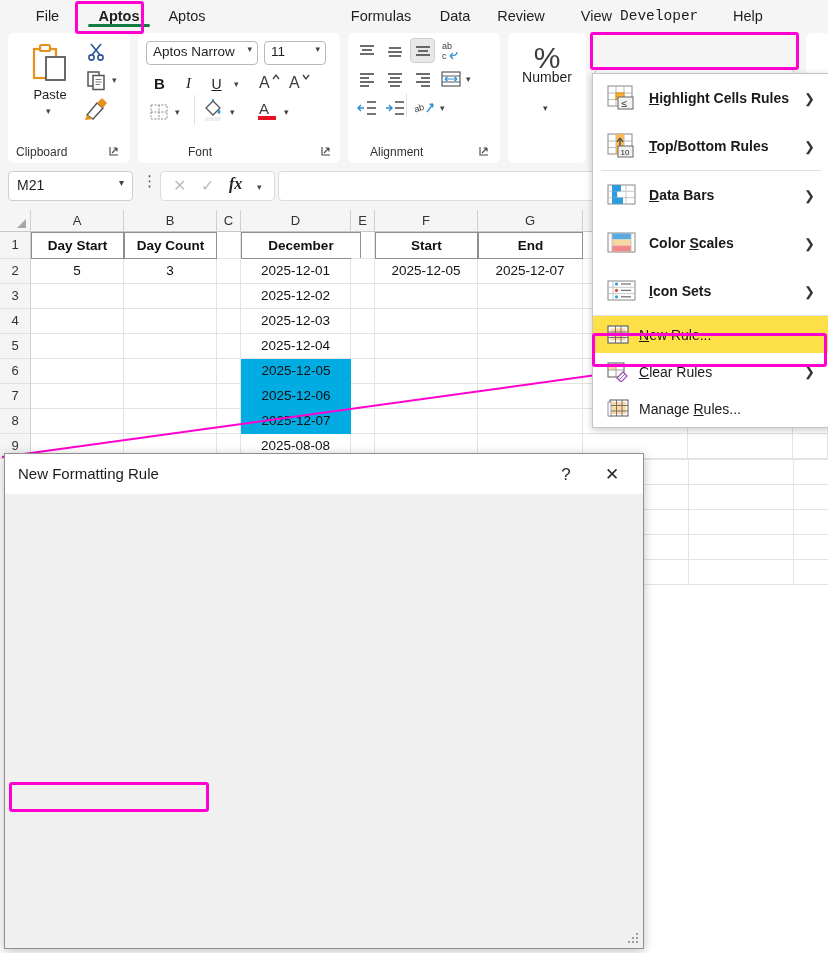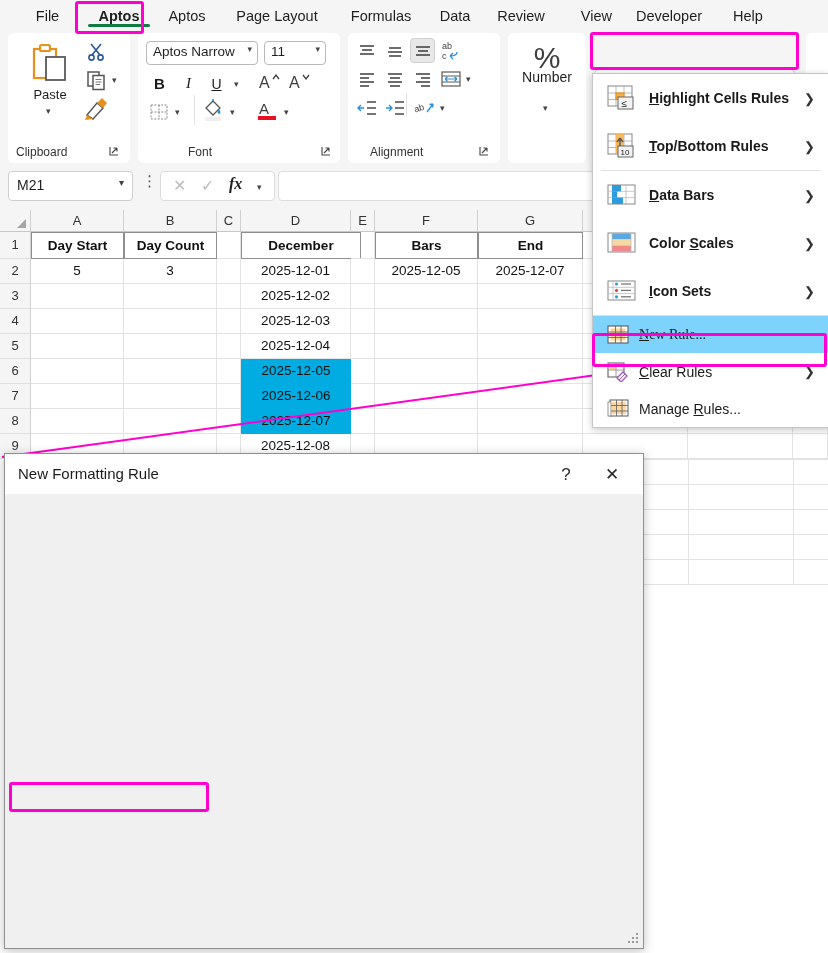--- a/index.html
+++ b/index.html
@@ -68,21 +68,21 @@
   .cfmenu{position:absolute;left:592px;top:73px;width:236px;background:#fff;
           border:1px solid #c6c6c6;box-shadow:0 2px 7px rgba(0,0,0,.22);}
   .mi{position:relative;height:48px;display:flex;align-items:center;box-sizing:border-box;}
   .mi.small{height:36px;}
   .mi .mico{position:absolute;left:14px;top:50%;transform:translateY(-50%);width:30px;height:26px;}
   .mi.small .mico{left:14px;width:22px;height:20px;}
   .mi .mlbl{position:absolute;left:56px;font-size:14px;color:#1a1a1a;font-weight:bold;}
   .mi.small .mlbl{left:46px;font-weight:normal;}
   .mi .arrow{position:absolute;right:14px;font-size:13px;color:#333;}
   .mdiv{height:1px;background:#e0e0e0;margin:0 8px;}
-  .mi.hov{background:#7dd3fc;font-family:Liberation Serif, serif;}
+  .mi.hov{background:#fde047;}
 
   
   .annot{position:absolute;left:0;top:0;width:828px;height:953px;pointer-events:none;}
 
   
   .dlg{position:absolute;left:4px;top:453px;width:640px;height:496px;background:#f0f0f0;
        border:1px solid #8f8f8f;box-sizing:border-box;box-shadow:0 2px 10px rgba(0,0,0,.25);}
   .dlg .tbar{position:absolute;left:0;top:0;right:0;height:40px;background:#ffffff;}
   .dlg .dtitle{position:absolute;left:13px;top:11px;font-size:15px;color:#1b1b1b;}
   .dlg .qbtn{position:absolute;top:8px;right:62px;width:30px;height:26px;text-align:center;
@@ -91,26 +91,25 @@
              line-height:26px;font-size:17px;color:#2b2b2b;}
   .grip{position:absolute;right:3px;bottom:3px;width:12px;height:12px;}
 </style>
 </head>
 <body>
 
 <div class="tabbar">
   <div class="tab" style="left:14px;width:47px;text-align:center;"><span>File</span></div>
   <div class="tab active" style="left:78px;width:62px;text-align:center;"><span>Aptos</span><span class="uline"></span></div>
   <div class="tab" style="left:149px;width:56px;text-align:center;"><span>Aptos</span></div>
-  <div class="tab" style="left:211px;width:112px;text-align:center;"><span>Page Layout</span></div>
   <div class="tab" style="left:329px;width:84px;text-align:center;"><span>Formulas</span></div>
   <div class="tab" style="left:420px;width:50px;text-align:center;"><span>Data</span></div>
   <div class="tab" style="left:478px;width:66px;text-align:center;"><span>Review</span></div>
   <div class="tab" style="left:552px;width:50px;text-align:right;"><span>View</span></div>
-  <div class="tab" style="left:610px;width:98px;text-align:center;"><span>Developer</span></div>
+  <div class="tab" style="left:610px;width:98px;text-align:left;font-family:Liberation Mono, monospace;"><span>Developer</span></div>
   <div class="tab" style="left:714px;width:48px;text-align:center;"><span>Help</span></div>
 </div>
 
 <div class="ribbon">
 
   <div class="rgroup" style="left:8px;width:122px;">
     <div class="ico" style="left:18px;top:8px;width:48px;height:46px;">
       <svg width="44" height="44" viewBox="0 0 44 44">
         <rect x="6" y="7" width="22" height="29" fill="#fff" stroke="#E8901C" stroke-width="2.2"></rect>
         <rect x="12" y="3" width="10" height="6" rx="1.5" fill="#fff" stroke="#E8901C" stroke-width="2.2"></rect>
@@ -386,21 +385,21 @@
       <div style="position:absolute;left:657px;top:0;height:126px;border-left:1px solid #e3e3e3;"></div>
       <div style="position:absolute;left:762px;top:0;height:126px;border-left:1px solid #e3e3e3;"></div>
     </div>
   </div>
 
   <div class="cell hdr" style="left:31px;top:22px;width:93px;height:27px;line-height:25px;">Day Start</div>
   <div class="cell hdr" style="left:124px;top:22px;width:93px;height:27px;line-height:25px;">Day Count</div>
   <div class="cell" style="left:217px;top:22px;width:24px;height:27px;"></div>
   <div class="cell hdr" style="left:241px;top:22px;width:120px;height:27px;line-height:25px;">December</div>
   <div class="cell" style="left:351px;top:22px;width:24px;height:27px;"></div>
-  <div class="cell hdr" style="left:375px;top:22px;width:103px;height:27px;line-height:25px;">Bars</div>
+  <div class="cell hdr" style="left:375px;top:22px;width:103px;height:27px;line-height:25px;">Start</div>
   <div class="cell hdr" style="left:478px;top:22px;width:105px;height:27px;line-height:25px;">End</div>
   <div class="cell" style="left:583px;top:22px;width:105px;height:27px;"></div>
   <div class="cell" style="left:688px;top:22px;width:105px;height:27px;"></div>
   <div class="cell" style="left:793px;top:22px;width:35px;height:27px;"></div>
 
   <div class="cell ctr" style="left:31px;top:49px;width:93px;height:25px;line-height:23px;">5</div>
   <div class="cell ctr" style="left:124px;top:49px;width:93px;height:25px;line-height:23px;">3</div>
   <div class="cell" style="left:217px;top:49px;width:24px;height:25px;"></div>
   <div class="cell ctr" style="left:241px;top:49px;width:110px;height:25px;line-height:23px;">2025-12-01</div>
   <div class="cell" style="left:351px;top:49px;width:24px;height:25px;"></div>
@@ -472,21 +471,21 @@
   <div class="cell" style="left:351px;top:199px;width:24px;height:25px;"></div>
   <div class="cell" style="left:375px;top:199px;width:103px;height:25px;"></div>
   <div class="cell" style="left:478px;top:199px;width:105px;height:25px;"></div>
   <div class="cell" style="left:583px;top:199px;width:105px;height:25px;"></div>
   <div class="cell" style="left:688px;top:199px;width:105px;height:25px;"></div>
   <div class="cell" style="left:793px;top:199px;width:35px;height:25px;"></div>
 
   <div class="cell" style="left:31px;top:224px;width:93px;height:25px;"></div>
   <div class="cell" style="left:124px;top:224px;width:93px;height:25px;"></div>
   <div class="cell" style="left:217px;top:224px;width:24px;height:25px;"></div>
-  <div class="cell ctr" style="left:241px;top:224px;width:110px;height:25px;line-height:23px;">2025-12-08</div>
+  <div class="cell ctr" style="left:241px;top:224px;width:110px;height:25px;line-height:23px;">2025-08-08</div>
   <div class="cell" style="left:351px;top:224px;width:24px;height:25px;"></div>
   <div class="cell" style="left:375px;top:224px;width:103px;height:25px;"></div>
   <div class="cell" style="left:478px;top:224px;width:105px;height:25px;"></div>
   <div class="cell" style="left:583px;top:224px;width:105px;height:25px;"></div>
   <div class="cell" style="left:688px;top:224px;width:105px;height:25px;"></div>
   <div class="cell" style="left:793px;top:224px;width:35px;height:25px;"></div>
 </div>
 
 <svg class="annot">
   <line x1="2" y1="457" x2="828" y2="343" stroke="#FF00D0" stroke-width="2"></line>

